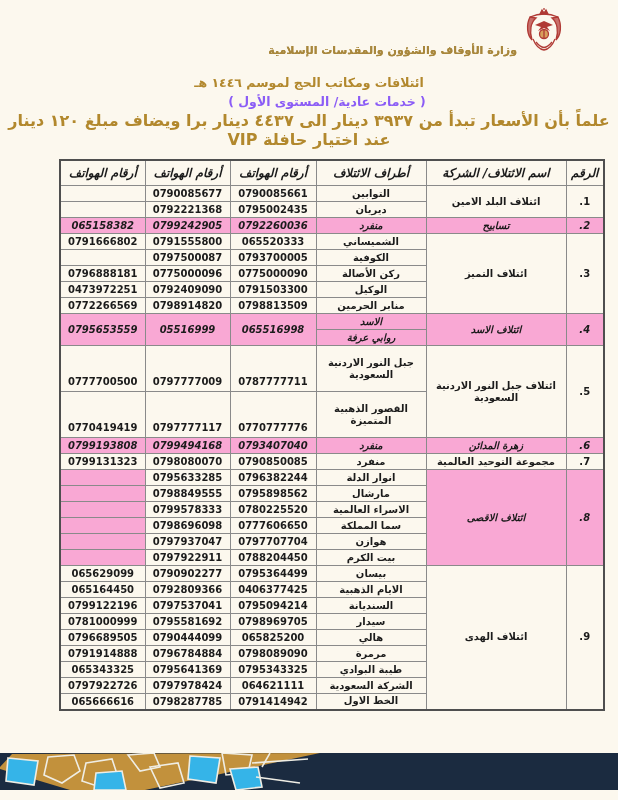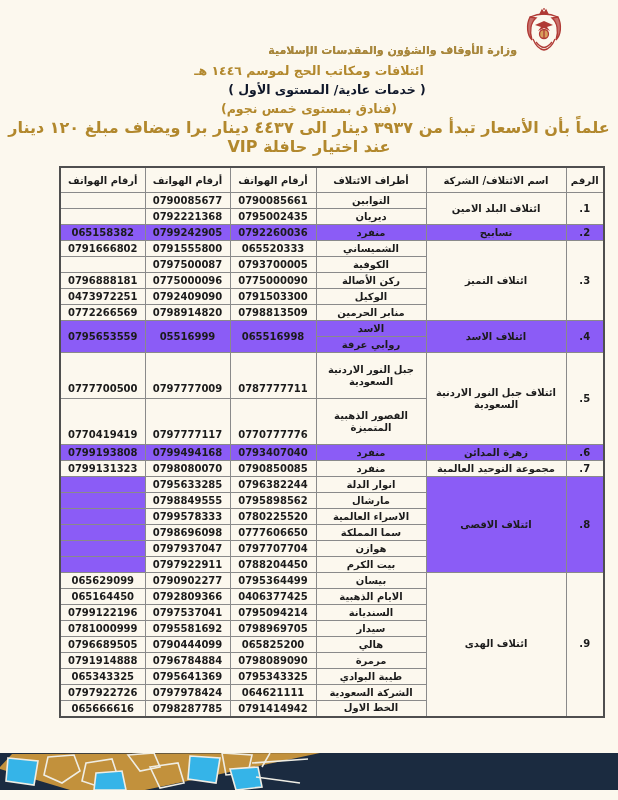--- a/index.html
+++ b/index.html
@@ -13,43 +13,43 @@
   .logo-row{
     display:flex;flex-direction:row;justify-content:flex-end;align-items:flex-end;
     gap:7px;padding:9px 54px 0 0;direction:ltr;height:48px;
   }
   .calligraphy{
     font-size:11px;font-weight:bold;white-space:nowrap;
     letter-spacing:-0.5px;direction:rtl;
     text-shadow:0 0 .4px currentColor;
   }
   
-  .titles{text-align:center;margin-top:4px;}
+  .titles{text-align:center;margin-top:16px;}
   .titles p{margin:0;font-weight:bold;line-height:19px;}
   .t-big{font-size:12.5px;}
   .t-small{font-size:16px;}
   
   table.hajj{
     border-collapse:collapse;table-layout:fixed;
     width:544px;margin:10px 13px 0 auto;
     border:2px solid #4f4f4f;
     direction:rtl;
   }
   .hajj th,.hajj td{
     border:1px solid #8a8a8a;
     padding:0 2px;text-align:center;vertical-align:middle;
     color:#1b1b1b;overflow:hidden;
   }
-  .hajj th{height:24px;font-size:10px;font-weight:bold;}
+  .hajj th{height:24px;font-size:12px;font-weight:bold;font-style:italic;}
   .hajj tr{height:16px;}
   .hajj tr.tall{height:46px;}
   .cell-ar{font-size:10px;font-weight:bold;line-height:12px;}
   .num{font-size:10px;font-weight:bold;direction:ltr;letter-spacing:0;}
   tr.tall td.num{vertical-align:bottom;padding-bottom:4px;text-align:center;}
-  .shade{background:#8b5cf6;}
+  .shade{background:#f9a8d4;font-style:italic;}
   
   .footer{position:absolute;left:0;top:753px;width:618px;height:37px;}
 </style>
 </head>
 <body style="background: rgb(252, 248, 238);">
 
 <div class="logo-row">
   <span class="calligraphy" style="color: rgb(168, 135, 60);">وزارة الأوقاف والشؤون والمقدسات الإسلامية</span>
   <span>
     <svg width="40" height="46" viewBox="0 0 40 46">
@@ -69,22 +69,21 @@
 
         <path d="M9 32 Q13 42 20 43 Q27 42 31 32"></path>
         <path d="M12 35 Q16 40 20 40.5 Q24 40 28 35"></path>
       </g>
     </svg>
   </span>
 </div>
 
 <div class="titles">
   <p class="t-big" style="color: rgb(178, 136, 45);">ائتلافات ومكاتب الحج لموسم ١٤٤٦ هـ</p>
-  <p class="t-big" style="color: #0f172a; padding-left: 36px;">( خدمات عادية/ المستوى الأول )</p>
-  <p class="t-big" style="color: rgb(178, 136, 45);">(فنادق بمستوى خمس نجوم)</p>
+  <p class="t-big" style="color: #8b5cf6; padding-left: 36px;">( خدمات عادية/ المستوى الأول )</p>
   <p class="t-small" style="color: rgb(178, 136, 45);">علماً بأن الأسعار تبدأ من ٣٩٣٧ دينار  الى ٤٤٣٧ دينار  برا ويضاف مبلغ ١٢٠ دينار عند اختيار حافلة VIP</p>
 </div>
 
 <table class="hajj">
   <colgroup>
     <col style="width:38px">
       <col style="width:140px">
       <col style="width:110px">
     <col style="width:86px">
       <col style="width:85px">

